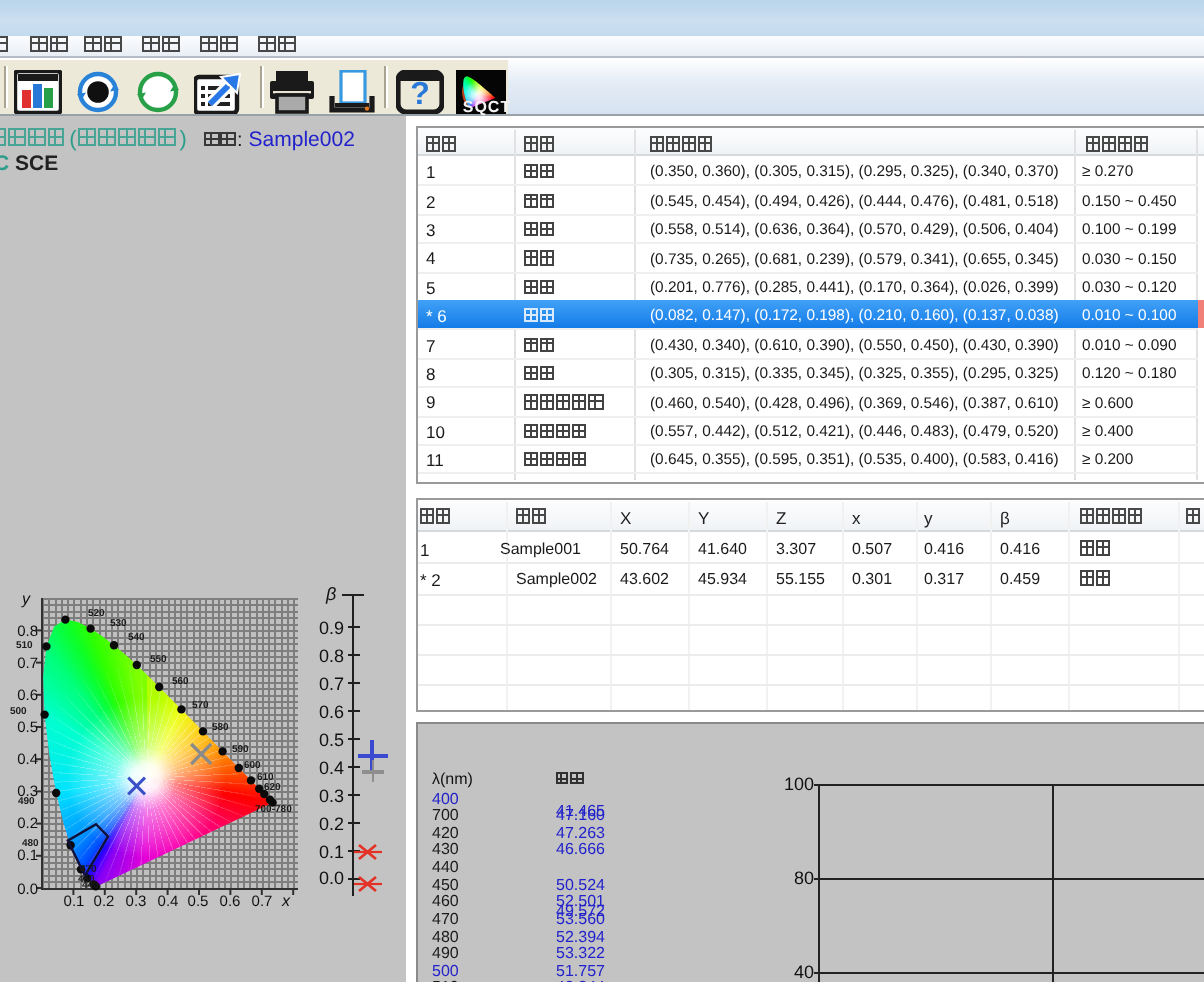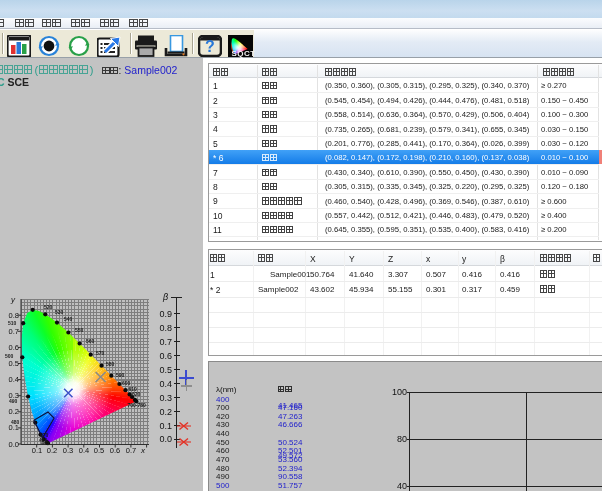--- a/index.html
+++ b/index.html
@@ -227,42 +227,42 @@
 <div class="a" style="left:262px;top:80.8px;font-size:9px;color:#1a1a1a"><span class="g"></span><span class="g"></span></div>
 <div class="a" style="left:325px;top:81.4px;font-size:7.7px;color:#1a1a1a;white-space:nowrap">(0.350, 0.360), (0.305, 0.315), (0.295, 0.325), (0.340, 0.370)</div>
 <div class="a" style="left:541px;top:81.4px;font-size:7.7px;color:#1a1a1a;white-space:nowrap">≥ 0.270</div>
 <div class="a" style="left:213px;top:95.6px;font-size:8.5px;color:#1a1a1a">2</div>
 <div class="a" style="left:262px;top:95.2px;font-size:9px;color:#1a1a1a"><span class="g"></span><span class="g"></span></div>
 <div class="a" style="left:325px;top:95.8px;font-size:7.7px;color:#1a1a1a;white-space:nowrap">(0.545, 0.454), (0.494, 0.426), (0.444, 0.476), (0.481, 0.518)</div>
 <div class="a" style="left:541px;top:95.8px;font-size:7.7px;color:#1a1a1a;white-space:nowrap">0.150 ~ 0.450</div>
 <div class="a" style="left:213px;top:110.0px;font-size:8.5px;color:#1a1a1a">3</div>
 <div class="a" style="left:262px;top:109.6px;font-size:9px;color:#1a1a1a"><span class="g"></span><span class="g"></span></div>
 <div class="a" style="left:325px;top:110.2px;font-size:7.7px;color:#1a1a1a;white-space:nowrap">(0.558, 0.514), (0.636, 0.364), (0.570, 0.429), (0.506, 0.404)</div>
-<div class="a" style="left:541px;top:110.2px;font-size:7.7px;color:#1a1a1a;white-space:nowrap">0.100 ~ 0.300</div>
+<div class="a" style="left:541px;top:110.2px;font-size:7.7px;color:#1a1a1a;white-space:nowrap">0.100 ~ 0.199</div>
 <div class="a" style="left:213px;top:124.4px;font-size:8.5px;color:#1a1a1a">4</div>
 <div class="a" style="left:262px;top:124.0px;font-size:9px;color:#1a1a1a"><span class="g"></span><span class="g"></span></div>
 <div class="a" style="left:325px;top:124.6px;font-size:7.7px;color:#1a1a1a;white-space:nowrap">(0.735, 0.265), (0.681, 0.239), (0.579, 0.341), (0.655, 0.345)</div>
 <div class="a" style="left:541px;top:124.6px;font-size:7.7px;color:#1a1a1a;white-space:nowrap">0.030 ~ 0.150</div>
 <div class="a" style="left:213px;top:138.8px;font-size:8.5px;color:#1a1a1a">5</div>
 <div class="a" style="left:262px;top:138.4px;font-size:9px;color:#1a1a1a"><span class="g"></span><span class="g"></span></div>
 <div class="a" style="left:325px;top:139.0px;font-size:7.7px;color:#1a1a1a;white-space:nowrap">(0.201, 0.776), (0.285, 0.441), (0.170, 0.364), (0.026, 0.399)</div>
 <div class="a" style="left:541px;top:139.0px;font-size:7.7px;color:#1a1a1a;white-space:nowrap">0.030 ~ 0.120</div>
 <div class="a" style="left:209px;top:150.0px;width:390px;height:14.4px;background:linear-gradient(#41a1f7,#147ce8)"></div>
 <div class="a" style="left:599px;top:150.0px;width:3px;height:14.4px;background:#f08078"></div>
 <div class="a" style="left:213px;top:153.2px;font-size:8.5px;color:#fff">* 6</div>
 <div class="a" style="left:262px;top:152.8px;font-size:9px;color:#fff"><span class="g"></span><span class="g"></span></div>
 <div class="a" style="left:325px;top:153.4px;font-size:7.7px;color:#fff;white-space:nowrap">(0.082, 0.147), (0.172, 0.198), (0.210, 0.160), (0.137, 0.038)</div>
 <div class="a" style="left:541px;top:153.4px;font-size:7.7px;color:#fff;white-space:nowrap">0.010 ~ 0.100</div>
 <div class="a" style="left:213px;top:167.6px;font-size:8.5px;color:#1a1a1a">7</div>
 <div class="a" style="left:262px;top:167.2px;font-size:9px;color:#1a1a1a"><span class="g"></span><span class="g"></span></div>
 <div class="a" style="left:325px;top:167.8px;font-size:7.7px;color:#1a1a1a;white-space:nowrap">(0.430, 0.340), (0.610, 0.390), (0.550, 0.450), (0.430, 0.390)</div>
 <div class="a" style="left:541px;top:167.8px;font-size:7.7px;color:#1a1a1a;white-space:nowrap">0.010 ~ 0.090</div>
 <div class="a" style="left:213px;top:182.0px;font-size:8.5px;color:#1a1a1a">8</div>
 <div class="a" style="left:262px;top:181.6px;font-size:9px;color:#1a1a1a"><span class="g"></span><span class="g"></span></div>
-<div class="a" style="left:325px;top:182.2px;font-size:7.7px;color:#1a1a1a;white-space:nowrap">(0.305, 0.315), (0.335, 0.345), (0.325, 0.220), (0.295, 0.325)</div>
+<div class="a" style="left:325px;top:182.2px;font-size:7.7px;color:#1a1a1a;white-space:nowrap">(0.305, 0.315), (0.335, 0.345), (0.325, 0.355), (0.295, 0.325)</div>
 <div class="a" style="left:541px;top:182.2px;font-size:7.7px;color:#1a1a1a;white-space:nowrap">0.120 ~ 0.180</div>
 <div class="a" style="left:213px;top:196.4px;font-size:8.5px;color:#1a1a1a">9</div>
 <div class="a" style="left:262px;top:196.0px;font-size:9px;color:#1a1a1a"><span class="g"></span><span class="g"></span><span class="g"></span><span class="g"></span><span class="g"></span></div>
 <div class="a" style="left:325px;top:196.6px;font-size:7.7px;color:#1a1a1a;white-space:nowrap">(0.460, 0.540), (0.428, 0.496), (0.369, 0.546), (0.387, 0.610)</div>
 <div class="a" style="left:541px;top:196.6px;font-size:7.7px;color:#1a1a1a;white-space:nowrap">≥ 0.600</div>
 <div class="a" style="left:213px;top:210.8px;font-size:8.5px;color:#1a1a1a">10</div>
 <div class="a" style="left:262px;top:210.4px;font-size:9px;color:#1a1a1a"><span class="g"></span><span class="g"></span><span class="g"></span><span class="g"></span></div>
 <div class="a" style="left:325px;top:211.0px;font-size:7.7px;color:#1a1a1a;white-space:nowrap">(0.557, 0.442), (0.512, 0.421), (0.446, 0.483), (0.479, 0.520)</div>
 <div class="a" style="left:541px;top:211.0px;font-size:7.7px;color:#1a1a1a;white-space:nowrap">≥ 0.400</div>
 <div class="a" style="left:213px;top:225.2px;font-size:8.5px;color:#1a1a1a">11</div>
@@ -289,21 +289,21 @@
 <div class="a" style="left:458px;top:251px;width:1px;height:104px;background:#f1f1f1"></div>
 <div class="a" style="left:495px;top:251px;width:1px;height:104px;background:#f1f1f1"></div>
 <div class="a" style="left:534px;top:251px;width:1px;height:104px;background:#f1f1f1"></div>
 <div class="a" style="left:589px;top:251px;width:1px;height:104px;background:#f1f1f1"></div>
 <div class="a" style="left:209px;top:281px;width:393px;height:1px;background:#ececec"></div>
 <div class="a" style="left:209px;top:296.5px;width:393px;height:1px;background:#ececec"></div>
 <div class="a" style="left:209px;top:311.5px;width:393px;height:1px;background:#ececec"></div>
 <div class="a" style="left:209px;top:326.5px;width:393px;height:1px;background:#ececec"></div>
 <div class="a" style="left:209px;top:341.5px;width:393px;height:1px;background:#ececec"></div>
 <div class="a" style="left:210px;top:270px;font-size:8.5px;color:#1a1a1a">1</div>
-<div class="a" style="left:270px;top:270px;font-size:8px;color:#1a1a1a">Sample001</div>
+<div class="a" style="left:250px;top:270px;font-size:8px;color:#1a1a1a">Sample001</div>
 <div class="a" style="left:310px;top:270px;font-size:8px;color:#1a1a1a">50.764</div>
 <div class="a" style="left:349px;top:270px;font-size:8px;color:#1a1a1a">41.640</div>
 <div class="a" style="left:388px;top:270px;font-size:8px;color:#1a1a1a">3.307</div>
 <div class="a" style="left:426px;top:270px;font-size:8px;color:#1a1a1a">0.507</div>
 <div class="a" style="left:462px;top:270px;font-size:8px;color:#1a1a1a">0.416</div>
 <div class="a" style="left:500px;top:270px;font-size:8px;color:#1a1a1a">0.416</div>
 <div class="a" style="left:540px;top:269px;font-size:9px;color:#1a1a1a"><span class="g"></span><span class="g"></span></div>
 <div class="a" style="left:210px;top:285px;font-size:8.5px;color:#1a1a1a">* 2</div>
 <div class="a" style="left:258px;top:285px;font-size:8px;color:#1a1a1a">Sample002</div>
 <div class="a" style="left:310px;top:285px;font-size:8px;color:#1a1a1a">43.602</div>
@@ -328,21 +328,21 @@
 <div class="a" style="left:278px;top:451px;font-size:8px;color:#2222cc">49.572</div>
 <div class="a" style="left:216px;top:437.6px;font-size:8px;color:#1a1a1a">450</div>
 <div class="a" style="left:278px;top:437.6px;font-size:8px;color:#2222cc">50.524</div>
 <div class="a" style="left:216px;top:446.2px;font-size:8px;color:#1a1a1a">460</div>
 <div class="a" style="left:278px;top:446.2px;font-size:8px;color:#2222cc">52.501</div>
 <div class="a" style="left:216px;top:454.8px;font-size:8px;color:#1a1a1a">470</div>
 <div class="a" style="left:278px;top:454.8px;font-size:8px;color:#2222cc">53.560</div>
 <div class="a" style="left:216px;top:463.5px;font-size:8px;color:#1a1a1a">480</div>
 <div class="a" style="left:278px;top:463.5px;font-size:8px;color:#2222cc">52.394</div>
 <div class="a" style="left:216px;top:472.1px;font-size:8px;color:#1a1a1a">490</div>
-<div class="a" style="left:278px;top:472.1px;font-size:8px;color:#2222cc">90.558</div>
+<div class="a" style="left:278px;top:472.1px;font-size:8px;color:#2222cc">53.322</div>
 <div class="a" style="left:216px;top:480.7px;font-size:8px;color:#2222cc">500</div>
 <div class="a" style="left:278px;top:480.7px;font-size:8px;color:#2222cc">51.757</div>
 <div class="a" style="left:216px;top:489.3px;font-size:8px;color:#1a1a1a">510</div>
 <div class="a" style="left:278px;top:489.3px;font-size:8px;color:#2222cc">48.344</div>
 <div class="a" style="left:391px;top:387px;width:16px;text-align:right;font-size:9px;color:#111">100</div>
 <div class="a" style="left:391px;top:434px;width:16px;text-align:right;font-size:9px;color:#111">80</div>
 <div class="a" style="left:391px;top:481px;width:16px;text-align:right;font-size:9px;color:#111">40</div>
 <div class="a" style="left:409px;top:392px;width:1px;height:99px;background:#222"></div>
 <div class="a" style="left:407px;top:392px;width:195px;height:1px;background:#222"></div>
 <div class="a" style="left:407px;top:439px;width:195px;height:1px;background:#222"></div>

